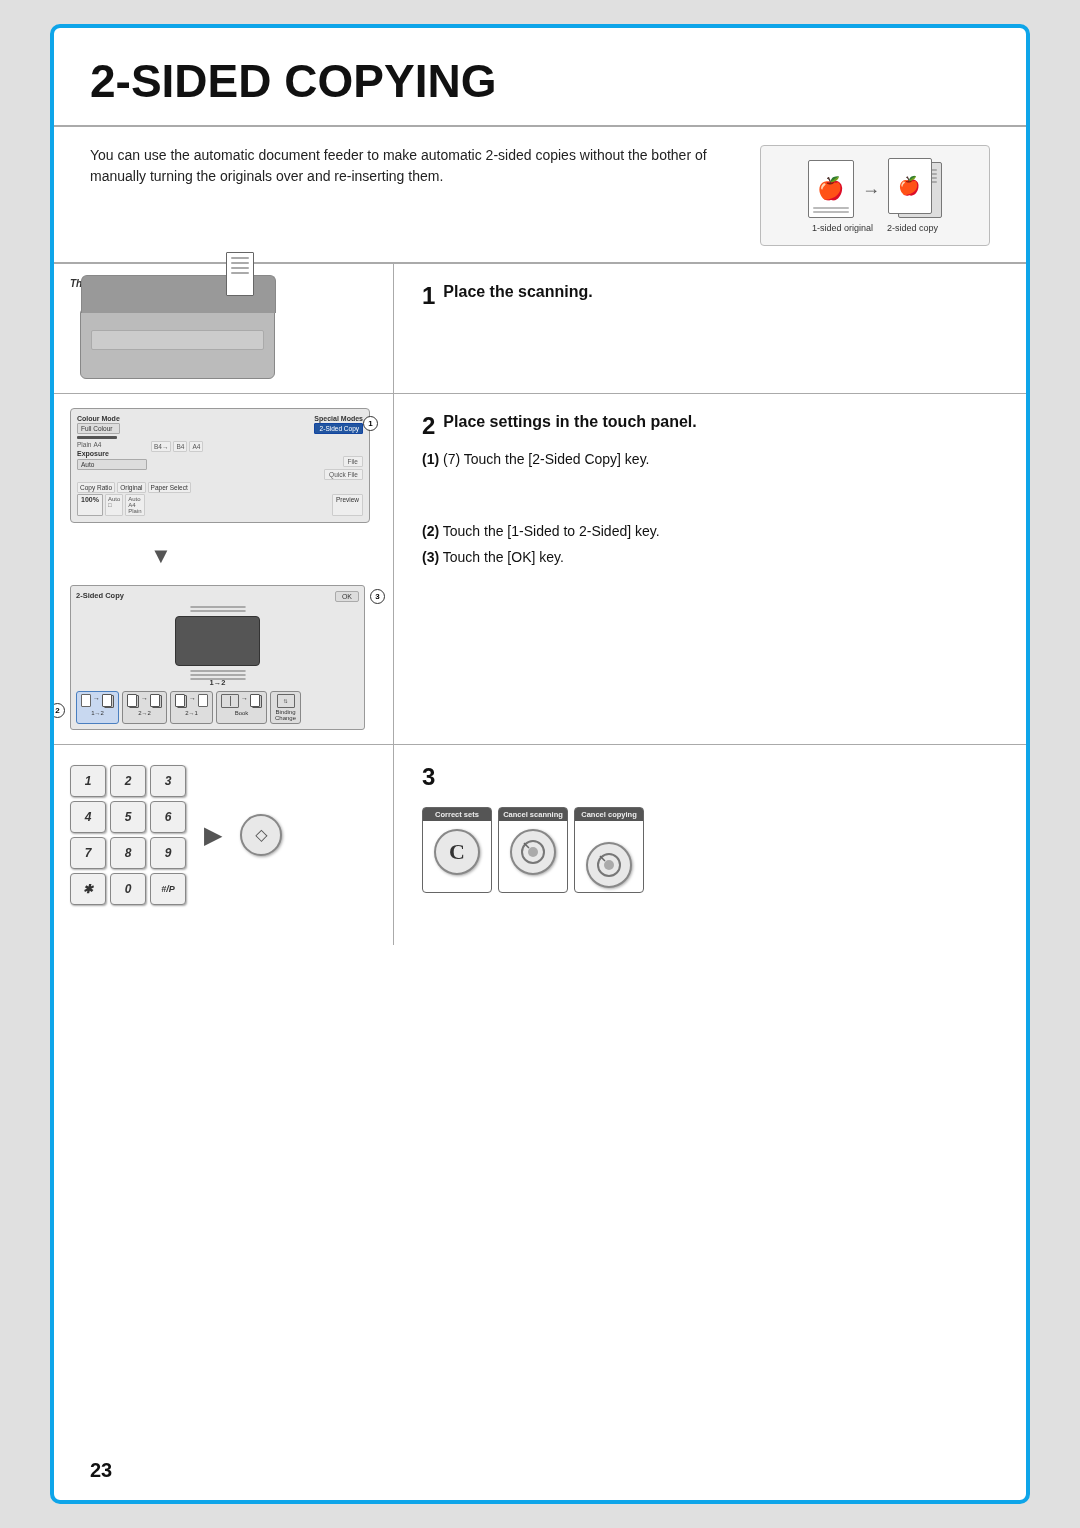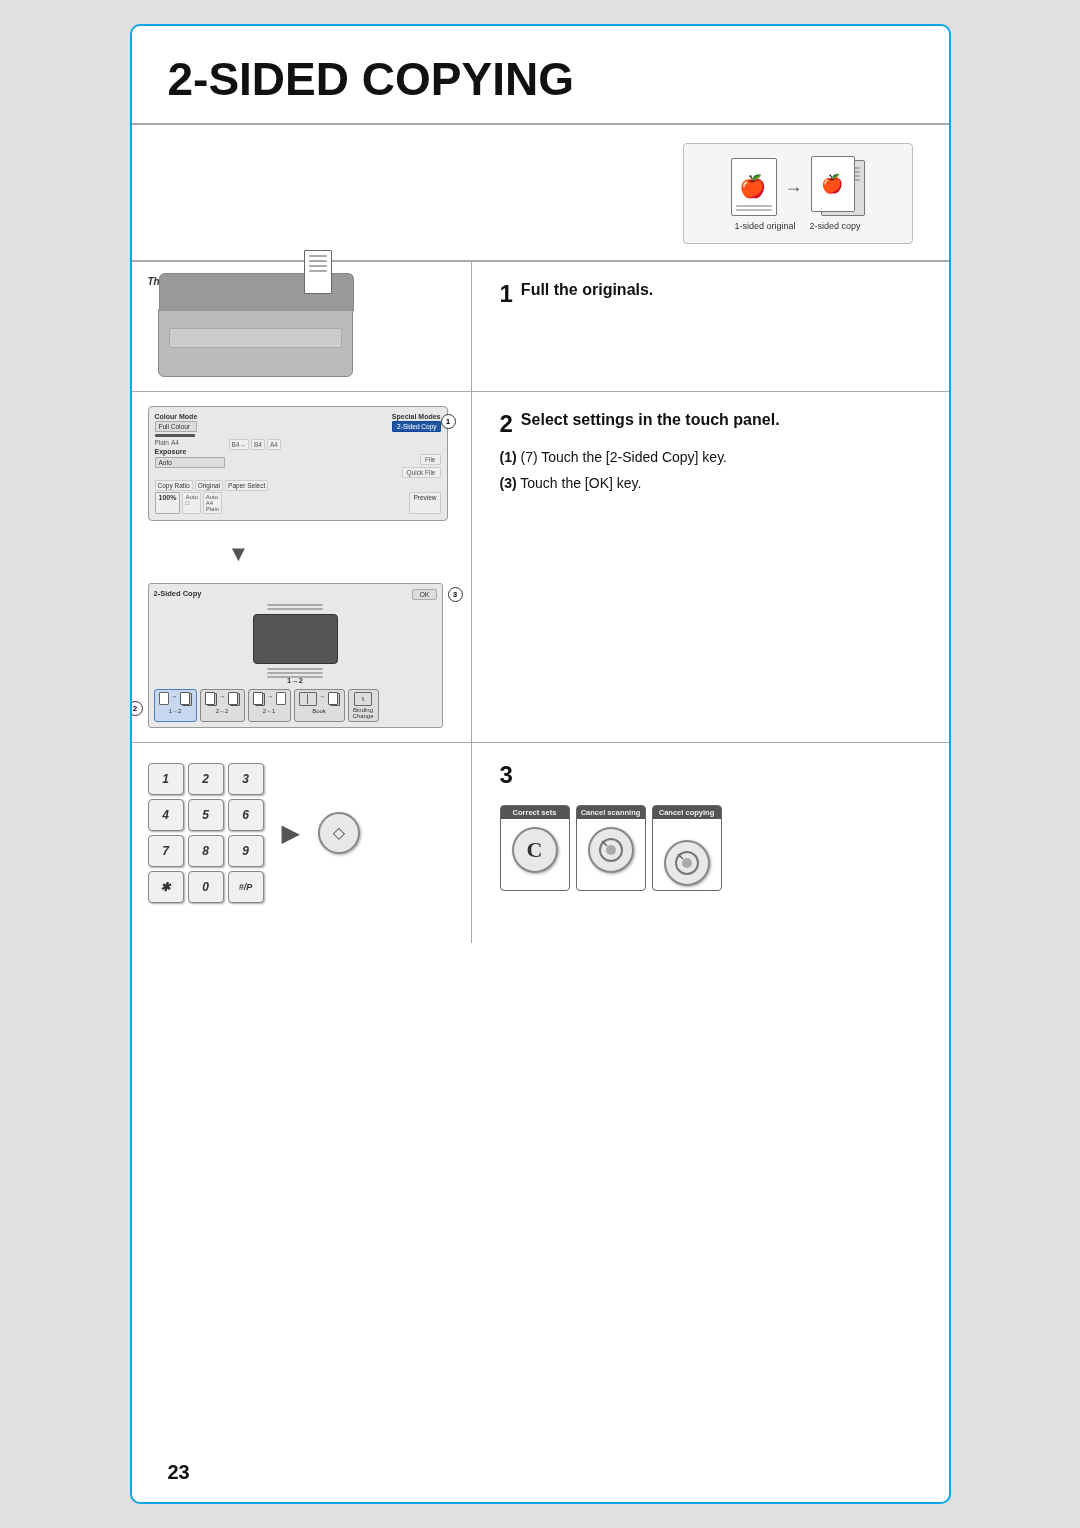--- a/index.html
+++ b/index.html
@@ -7,25 +7,25 @@
       width: 1080px;
       min-height: 1528px;
       background: #e0e0e0;
       font-family: Arial, Helvetica, sans-serif;
       display: flex;
       align-items: center;
       justify-content: center;
       padding: 20px;
     }
     .page {
-      width: 821px;
+      width: 980px;
       min-height: 1480px;
       background: #fff;
       border-radius: 10px;
-      border: 2px solid #0ea5e9;
+      border: 4px solid #0ea5e9;
       padding: 0;
       overflow: hidden;
       position: relative;
     }
     
     .title-section {
       padding: 28px 36px 18px 36px;
       border-bottom: 2px solid #aaa;
     }
     .title-line1 {
@@ -389,21 +389,21 @@
 <body>
 
 <div class="page">
 
   <div class="title-section">
     <div class="title-line1">2-SIDED COPYING</div>
   </div>
 
   <div class="intro-section">
     <div class="intro-text">
-      <br>
+      <span>You can use the automatic document feeder to make automatic 2-sided copies without the bother of manually turning the originals over and re-inserting them.</span><br>
     </div>
     <div class="intro-diagram">
       <div class="intro-diagram-box">
         <div class="intro-diag-inner">
 
           <div style="display:flex;flex-direction:column;align-items:center;">
             <div style="width:46px;height:58px;background:#fff;border:1.5px solid #777;border-radius:2px;display:flex;align-items:center;justify-content:center;position:relative;">
               <span style="font-size:22px;">🍎</span>
               <div style="position:absolute;bottom:4px;left:4px;right:4px;display:flex;flex-direction:column;gap:2px;">
                 <div style="height:2px;background:#bbb;border-radius:1px;"></div>
@@ -452,21 +452,21 @@
               <div style="height:2px;background:#aaa;border-radius:1px;"></div>
             </div>
 
             <div style="position:absolute;top:20px;left:10px;right:10px;height:20px;background:#ccc;border:1px solid #aaa;border-radius:2px;"></div>
           </div>
         </div>
       </div>
       <div class="step-right">
         <div class="step-header">
           <span class="step-num">1</span>
-          <span class="step-instruction">Full the originals.</span>
+          <span class="step-instruction">Place the scanning.</span>
         </div>
       </div>
     </div>
 
     <div class="step-row">
       <div class="step-left">
 
         <div style="position:relative;margin-bottom:8px;">
 
           <div class="touch-panel-mock">
@@ -616,25 +616,29 @@
 
           <div style="position:absolute;left:-20px;bottom:12px;font-size:8px;border:1.5px solid #333;border-radius:50%;width:15px;height:15px;display:flex;align-items:center;justify-content:center;background:#fff;font-weight:bold;">2</div>
 
           <div style="position:absolute;right:-20px;top:4px;font-size:8px;border:1.5px solid #333;border-radius:50%;width:15px;height:15px;display:flex;align-items:center;justify-content:center;background:#fff;font-weight:bold;">3</div>
         </div>
       </div>
 
       <div class="step-right">
         <div class="step-header">
           <span class="step-num">2</span>
-          <span class="step-instruction">Select settings in the touch panel.</span>
+          <span class="step-instruction">Place settings in the touch panel.</span>
         </div>
         <div class="step-sub">
           <span class="step-sub-num">(1)</span>
           <span>(7)  Touch the [2-Sided Copy] key.</span>
+        </div>
+        <div class="step-sub" style="margin-top:50px;">
+          <span class="step-sub-num">(2)</span>
+          <span>  Touch the [1-Sided to 2-Sided] key.</span>
         </div>
         <div class="step-sub">
           <span class="step-sub-num">(3)</span>
           <span>  Touch the [OK] key.</span>
         </div>
       </div>
     </div>
 
     <div class="step3-row">
       <div class="step3-left">

